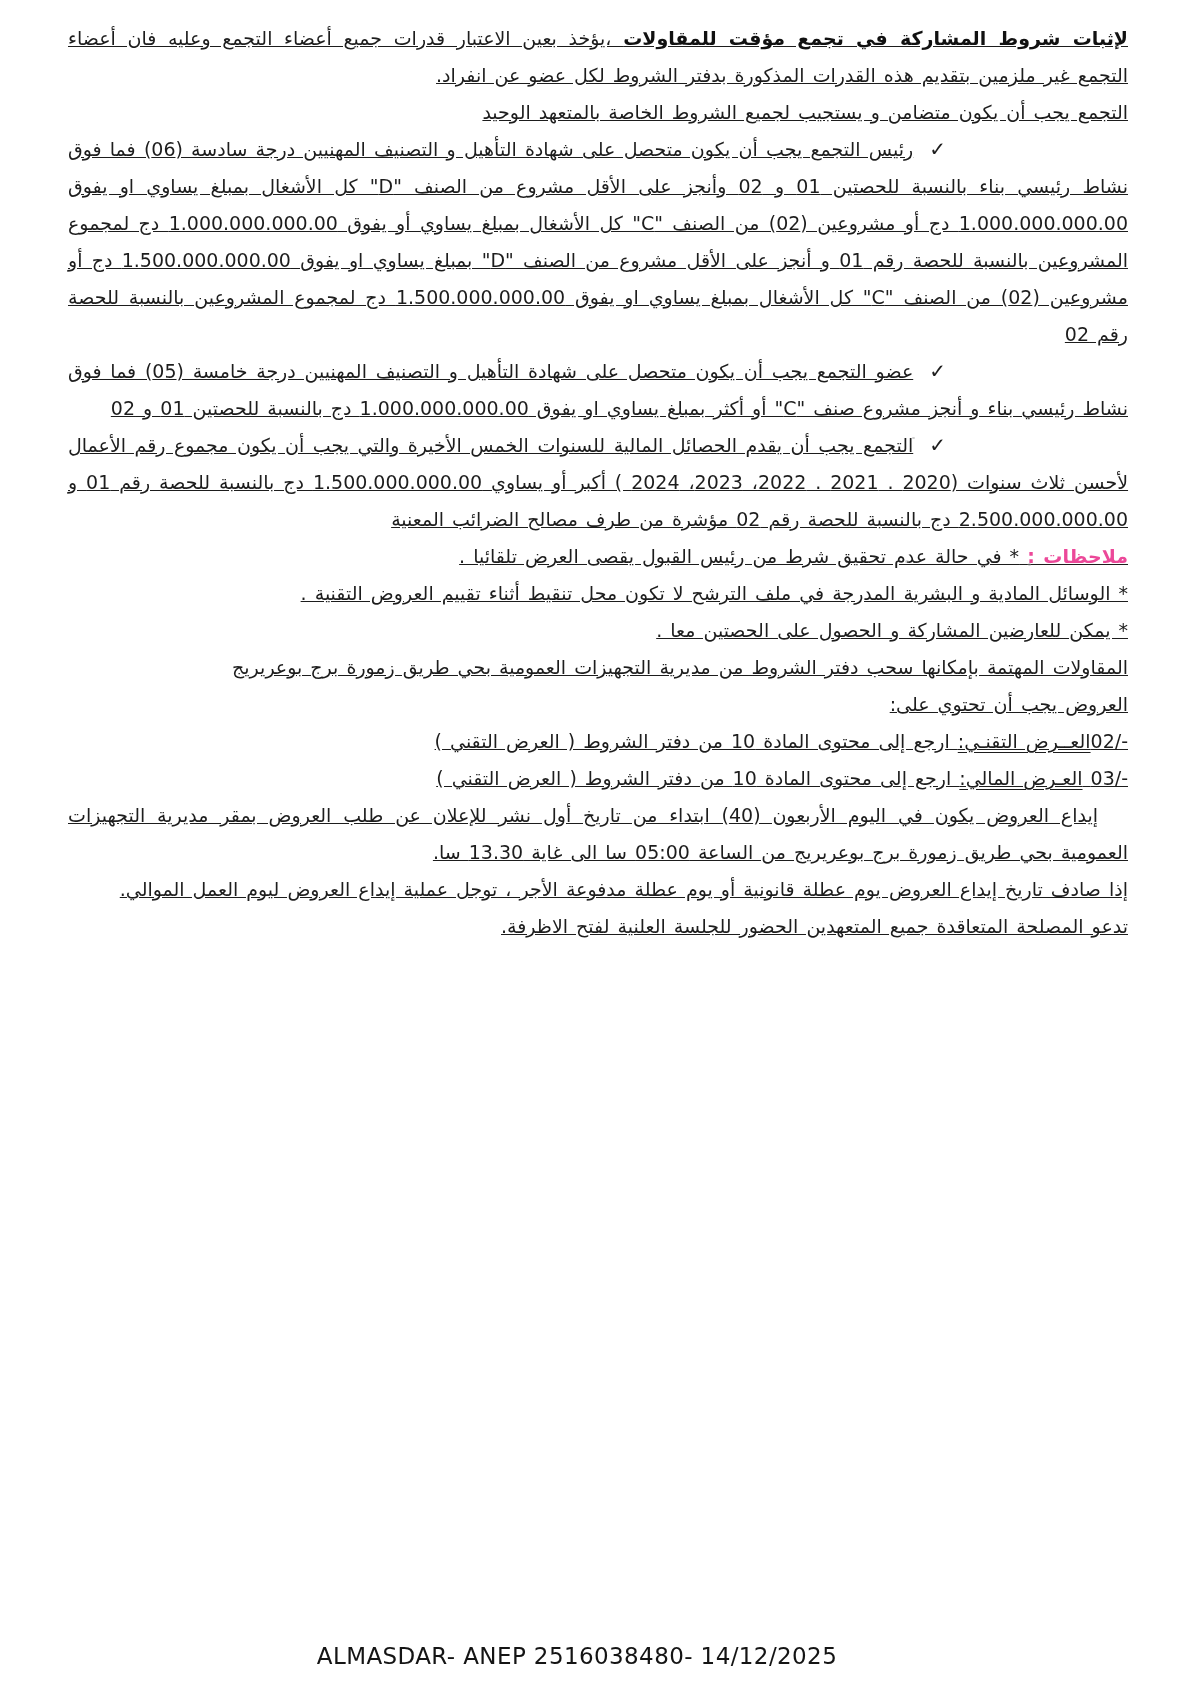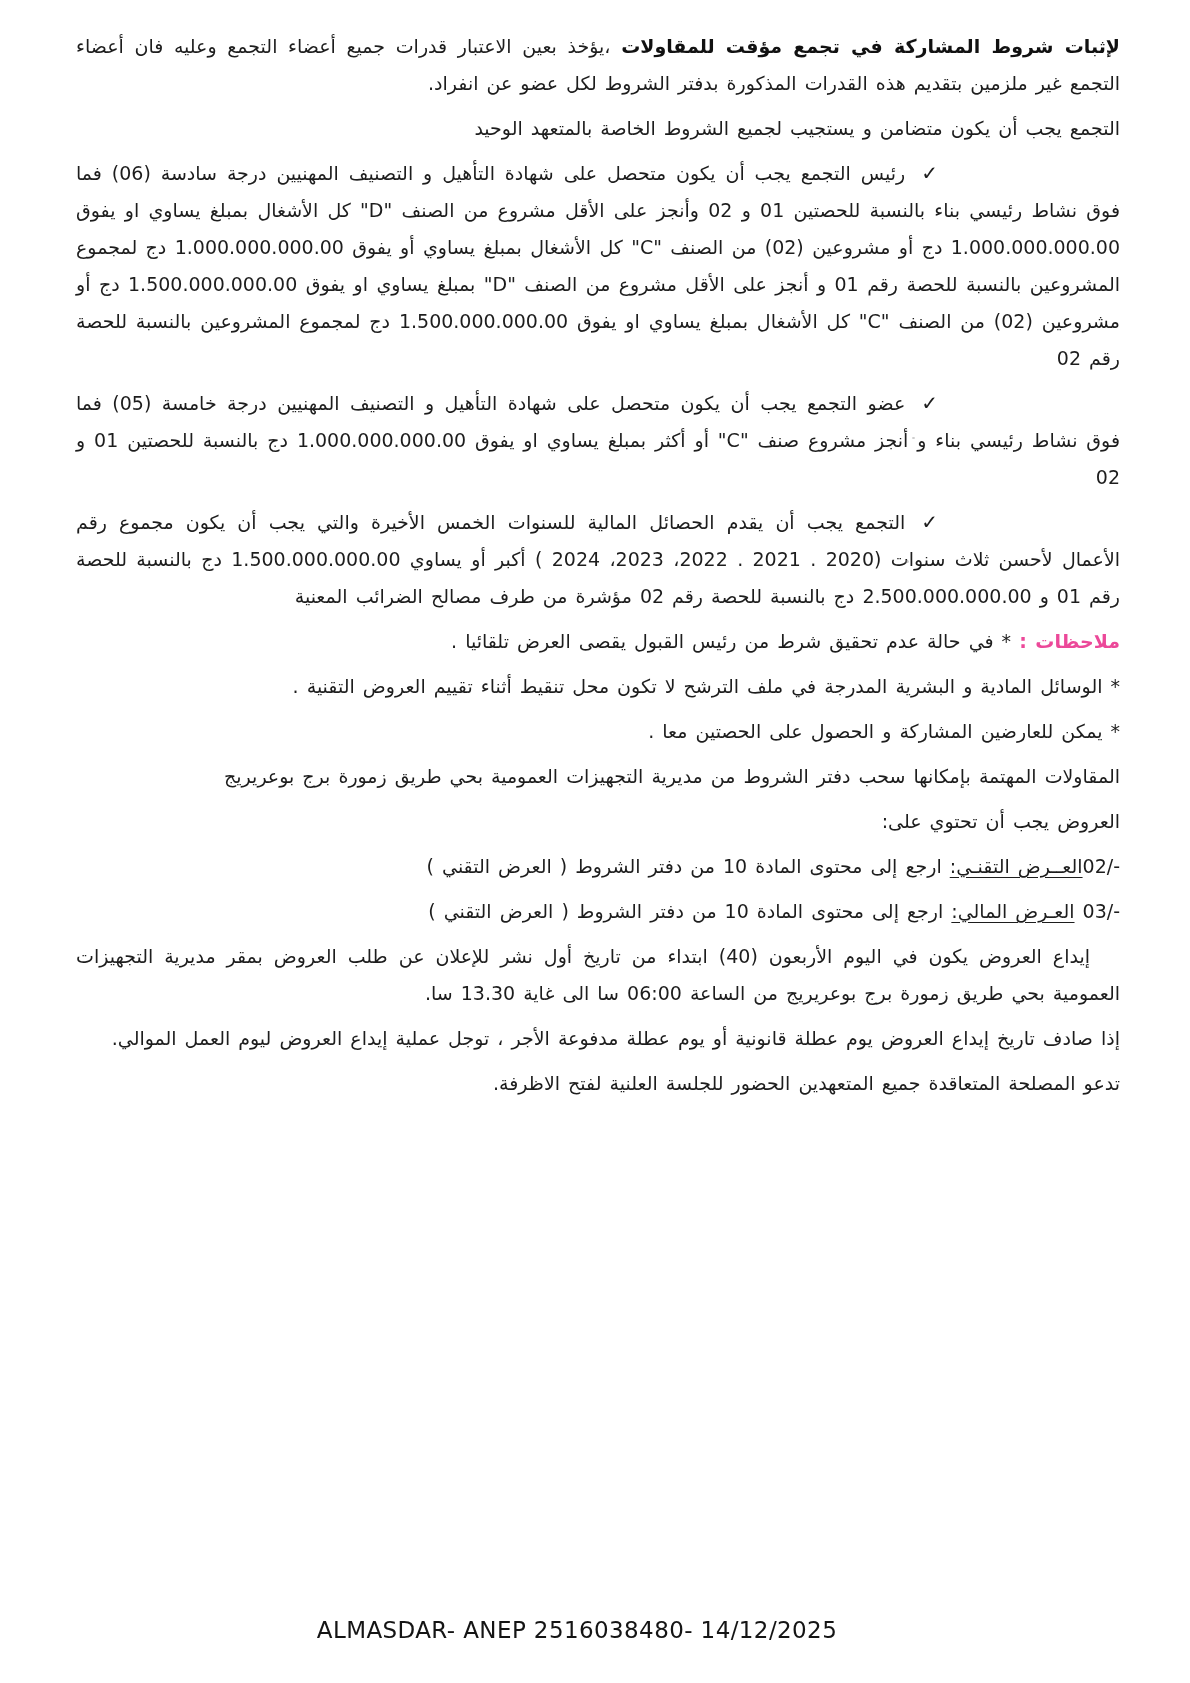--- a/index.html
+++ b/index.html
@@ -13,21 +13,21 @@
   }
   .sheet{
     position:absolute;
     top:20px;right:62px;left:68px;bottom:0;
     direction:rtl;
     font-size:19px;
     line-height:37px;
     word-spacing:2px;
     text-align:right;
   }
-  .sheet p{margin:8px;padding:0;}
+  .sheet p{margin:0;padding:0;text-decoration:underline;}
   .justify{text-align:justify;}
   .lead-bold{font-weight:700;color:#111;}
   .solidarity{padding-right:10px;}
   .req{
     text-align:justify;
     text-indent:182px;
     padding-right:30px;
   }
   .check{
     font-weight:700;
@@ -45,21 +45,21 @@
   .offer-row{padding-right:0;}
   .offer-num{direction:ltr;unicode-bidi:embed;}
   .offer-title{text-decoration:underline;text-underline-offset:4px;}
   .prep{text-indent:22px;}
   .deposit{text-indent:30px;}
   .opening{text-indent:28px;}
   .holiday{padding-right:10px;}
   .invitation{padding-right:185px;}
   .footer{
     position:absolute;
-    bottom:40px;left:0;right:36px;
+    bottom:14px;left:0;right:36px;
     text-align:center;
     direction:ltr;
     font-size:23px;
     letter-spacing:0.4px;
     color:#141414;
     font-family:"DejaVu Sans", sans-serif;
   }
   .speck{position:absolute;background:#9a9a9a;border-radius:50%;opacity:.5;}
   .speck.s1{width:4px;height:3px;left:905px;top:560px;}
   .speck.s2{width:3px;height:3px;left:1028px;top:563px;}
@@ -89,21 +89,21 @@
   <p class="withdrawal">المقاولات المهتمة بإمكانها سحب دفتر الشروط من مديرية التجهيزات العمومية بحي طريق زمورة برج بوعريريج</p>
 
   <p class="offers-heading">العروض يجب أن تحتوي على:</p>
 
 
   <p class="offer-row"><span class="offer-num">02/-</span><span class="offer-title">العــرض التقنـي:</span><span> ارجع إلى محتوى المادة 10 من دفتر الشروط ( العرض التقني )</span></p>
 
   <p class="offer-row"><span class="offer-num">03/-</span> <span class="offer-title">العـرض المالي:</span><span> ارجع إلى محتوى المادة 10 من دفتر الشروط ( العرض التقني )</span></p>
 
 
-  <p class="justify deposit">إيداع العروض يكون في اليوم الأربعون  (40)  ابتداء من تاريخ أول نشر للإعلان عن طلب العروض بمقر مديرية التجهيزات العمومية بحي طريق زمورة برج بوعريريج من الساعة 06:00 سا الى غاية 13.30 سا.</p>
+  <p class="justify deposit">إيداع العروض يكون في اليوم الأربعون  (40)  ابتداء من تاريخ أول نشر للإعلان عن طلب العروض بمقر مديرية التجهيزات العمومية بحي طريق زمورة برج بوعريريج من الساعة 05:00 سا الى غاية 13.30 سا.</p>
 
 
   <p class="holiday">إذا صادف تاريخ إيداع العروض يوم عطلة قانونية أو يوم عطلة مدفوعة الأجر ، توجل عملية إيداع العروض ليوم العمل الموالي.</p>
 
   <p class="invitation">تدعو المصلحة المتعاقدة جميع المتعهدين الحضور للجلسة العلنية لفتح الاظرفة.</p>
 
 </div>
 
 <div class="speck s1"></div>
 <div class="speck s2"></div>

